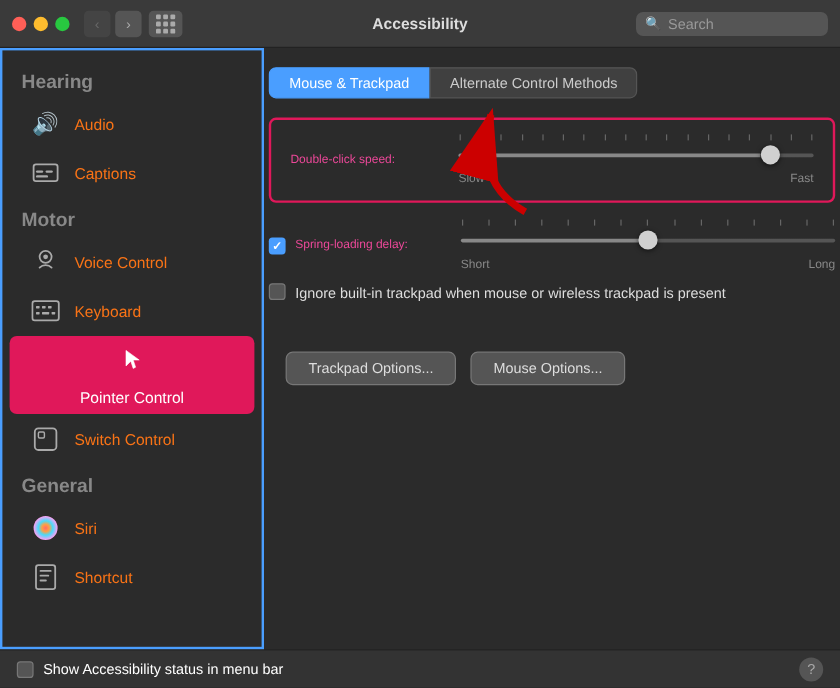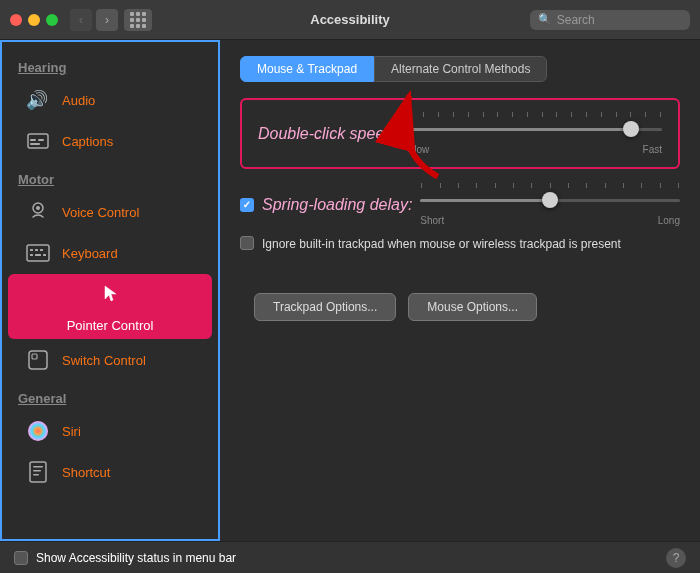--- a/index.html
+++ b/index.html
@@ -105,25 +105,24 @@
     .sidebar {
       width: 220px;
       background: #2b2b2b;
       border-right: 1px solid #222;
       padding-top: 8px;
       overflow-y: auto;
       border: 2px solid #4a9eff;
     }
     .sidebar-section-label {
       color: #888;
-      font-size: 13px;
+      font-size: 16px;
       font-weight: 600;
       padding: 10px 16px 4px;
       text-transform: none;
-      text-decoration: underline;
     }
     .sidebar-item {
       display: flex;
       align-items: center;
       padding: 6px 16px;
       gap: 10px;
       cursor: pointer;
       border-radius: 6px;
       margin: 1px 6px;
     }
@@ -143,21 +142,21 @@
     }
     .sidebar-label {
       color: #f97316;
       font-size: 13px;
     }
 
     
     .content {
       flex: 1;
       background: #2b2b2b;
-      padding: 16px 20px;
+      padding: 16px 4px;
       position: relative;
     }
 
     
     .tabs {
       display: flex;
       gap: 0;
       margin-bottom: 16px;
     }
     .tab {
@@ -188,25 +187,24 @@
       margin-bottom: 14px;
       position: relative;
     }
     .control-row {
       display: flex;
       align-items: center;
       gap: 10px;
       margin-bottom: 4px;
     }
     .control-label {
-      color: #f9a8d4;
-      font-size: 16px;
+      color: #ec4899;
+      font-size: 10px;
       white-space: nowrap;
       min-width: 130px;
-      font-style: italic;
     }
     .slider-container {
       flex: 1;
       position: relative;
     }
     .slider-labels {
       display: flex;
       justify-content: space-between;
       margin-top: 3px;
     }

